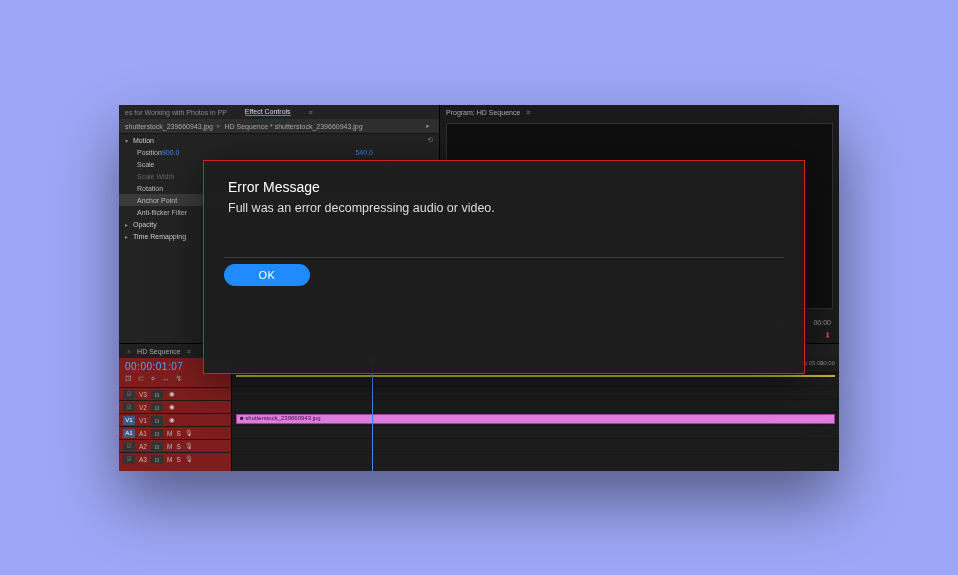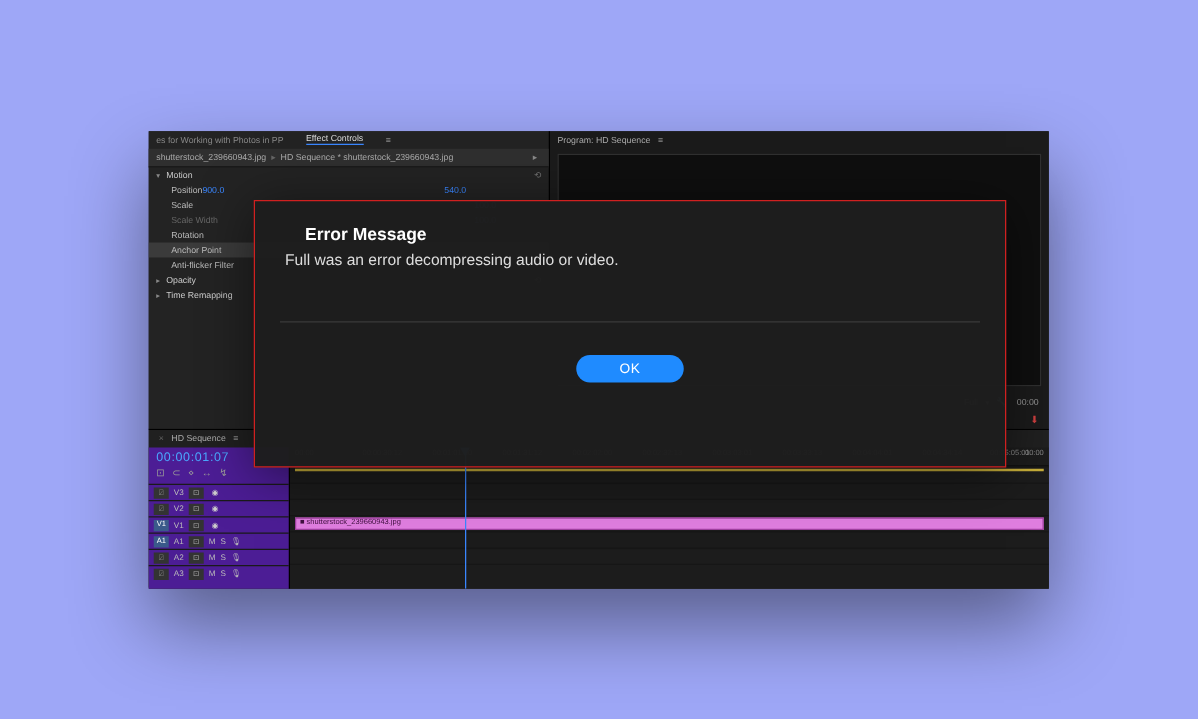--- a/index.html
+++ b/index.html
@@ -26,41 +26,41 @@
   .prop.sel{background:#3b3b3b}
   .program{flex:1;background:#1b1b1b;display:flex;flex-direction:column}
   .progtabs{height:14px;display:flex;align-items:center;padding:0 6px;gap:6px;font-size:7px;color:#aaa}
   .progview{flex:1;margin:4px 6px;background:#0f0f0f;border:1px solid #303030}
   .progctrl{height:18px;display:flex;align-items:center;justify-content:flex-end;gap:6px;padding:0 8px;font-size:7px;color:#999}
   .progctrl .ico{width:10px;color:#ccc}
   
   .timeline{height:127px;background:#202020;border-top:1px solid #000;display:flex;flex-direction:column}
   .tltabs{height:14px;display:flex;align-items:center;padding:0 8px;font-size:7px;color:#aaa;gap:6px}
   .tlbody{flex:1;display:flex}
-  .tlleft{width:112px;background:#4c1d95;display:flex;flex-direction:column;border-right:1px solid #000}
+  .tlleft{width:112px;background:#7f1d1d;display:flex;flex-direction:column;border-right:1px solid #000}
   .timecode{color:#4aa8ff;font-size:10px;padding:3px 6px 0 6px;letter-spacing:.5px}
   .tooliconrow{display:flex;gap:6px;padding:2px 6px 4px 6px;color:#999;font-size:8px}
   .track{display:flex;align-items:center;height:12px;font-size:6.5px;color:#bbb;padding:0 4px;gap:4px;border-top:1px solid #1a1a1a}
   .track .tog{width:12px;height:9px;background:#333;display:flex;align-items:center;justify-content:center;color:#aaa;font-size:6px}
   .track .tog.on{background:#3a5a8a;color:#fff}
   .track .eye{width:10px;text-align:center;color:#ccc}
   .tlright{flex:1;position:relative;background:#1c1c1c;overflow:hidden}
   .ruler{height:14px;border-bottom:1px solid #111;position:relative;color:#888;font-size:6px}
   .ruler .tick{position:absolute;top:2px;white-space:nowrap}
   .playhead{position:absolute;top:0;bottom:0;width:1px;background:#3a86ff;left:140px}
   .playhead::before{content:"";position:absolute;top:0;left:-4px;width:0;height:0;border-left:4px solid transparent;border-right:4px solid transparent;border-top:7px solid #3a86ff}
   .lane{height:12px;border-top:1px solid #161616;position:relative}
   .wabar{position:absolute;top:1px;left:4px;right:4px;height:2px;background:#c9b03a}
   .clip{position:absolute;top:1px;left:4px;right:4px;bottom:1px;background:#e07ee0;border:1px solid #a040a0;color:#401040;font-size:6px;padding:0 3px;overflow:hidden;white-space:nowrap}
   
   .modal{position:absolute;left:203px;top:160px;width:560px;height:180px;border:1px solid #d02020;background:rgba(30,30,30,.98);display:flex;flex-direction:column;padding:18px 20px 14px 20px;box-shadow:0 6px 40px rgba(0,0,0,.5)}
-  .modal .title{color:#fff;font-size:14px;font-weight:700;margin:0 0 6px 20px}
+  .modal .title{color:#fff;font-size:14px;font-weight:400;margin:0 0 6px 4px}
   .modal .msg{color:#ddd;font-size:12.5px;margin:0 0 0 4px}
   .modal .rule{height:1px;background:#3a3a3a;margin-top:42px}
-  .modal .btnrow{display:flex;justify-content:center;margin-top:26px}
+  .modal .btnrow{display:flex;margin-top:6px}
   .okbtn{width:86px;height:22px;border:none;border-radius:11px;background:#1f8bff;color:#fff;font-size:11px;letter-spacing:.5px;cursor:pointer}
   .mnu{font-size:7px;color:#888}
 </style>
 </head>
 <body>
 
 <div class="stage">
   <div class="app">
 
     <div class="top">

